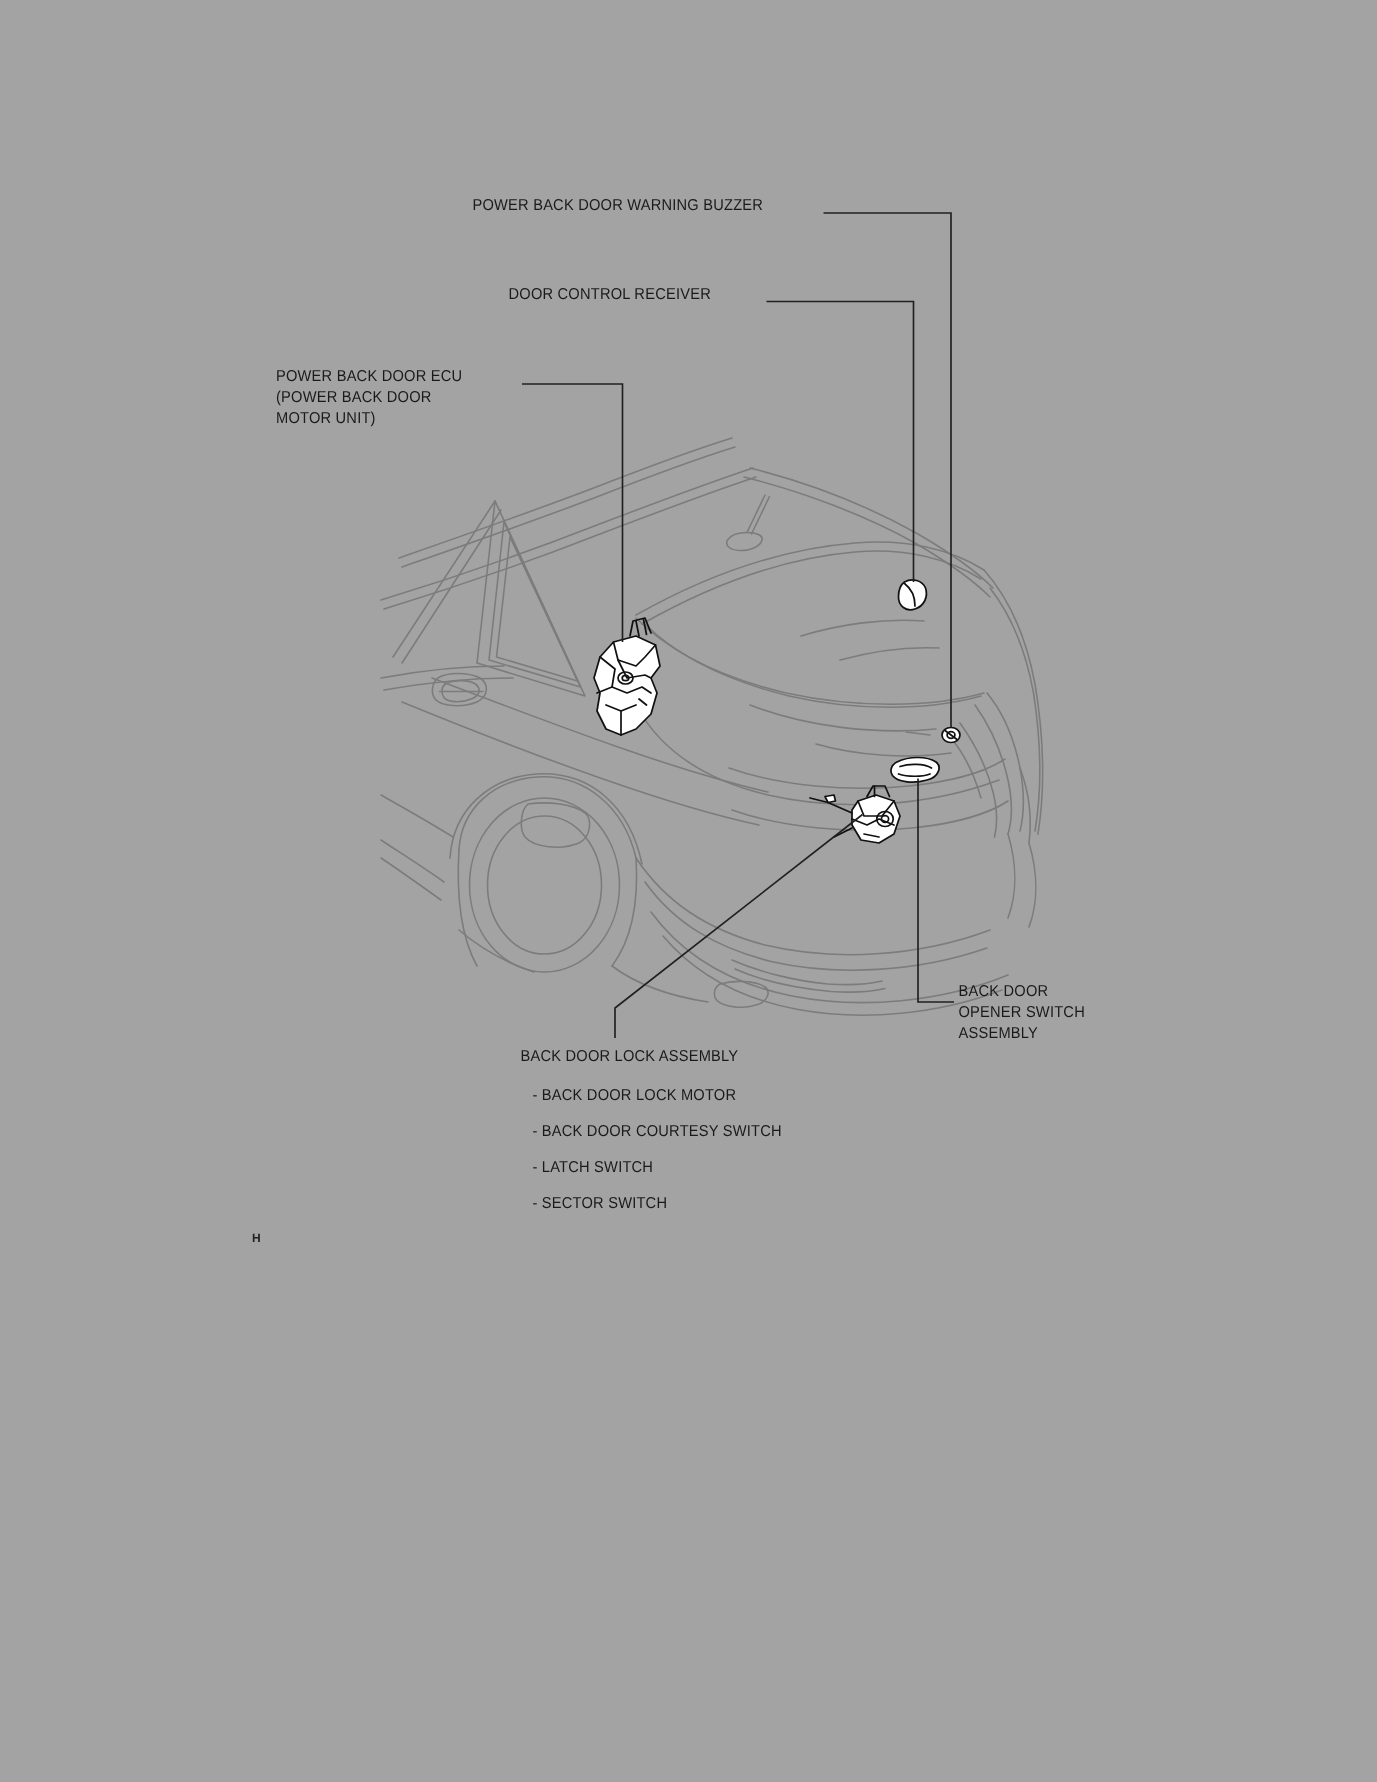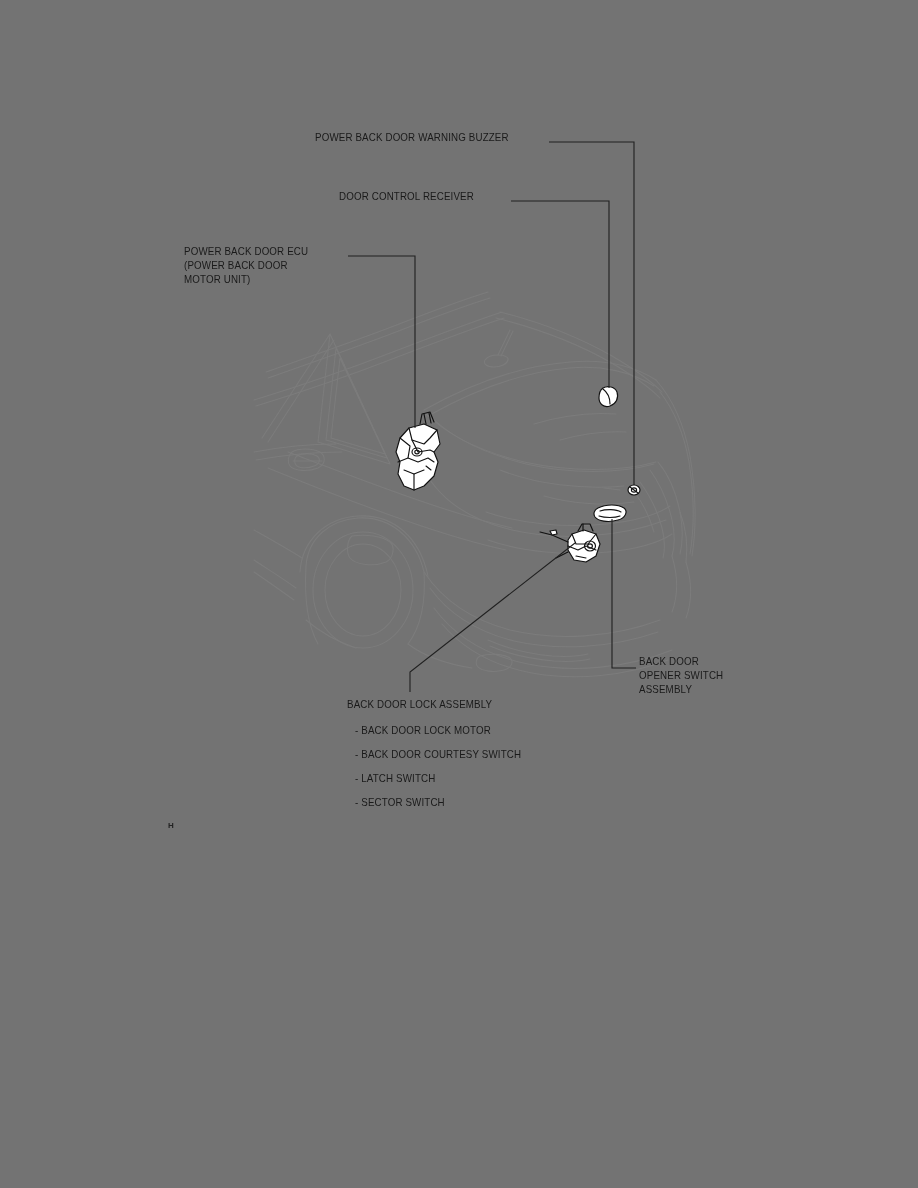--- a/index.html
+++ b/index.html
@@ -12,21 +12,21 @@
     height: 1188px;
     position: relative;
     font-family: "Liberation Sans", sans-serif;
     overflow: hidden;
   }
   #page {
     position: absolute;
     left: 0; top: 0;
     width: 918px;
     height: 1188px;
-    background: #737373;
+    background: #a3a3a3;
   }
   #diagram-svg {
     position: absolute;
     left: 0; top: 0;
     width: 918px;
     height: 1188px;
   }
   .callout {
     position: absolute;
     font-family: "Liberation Sans", sans-serif;

